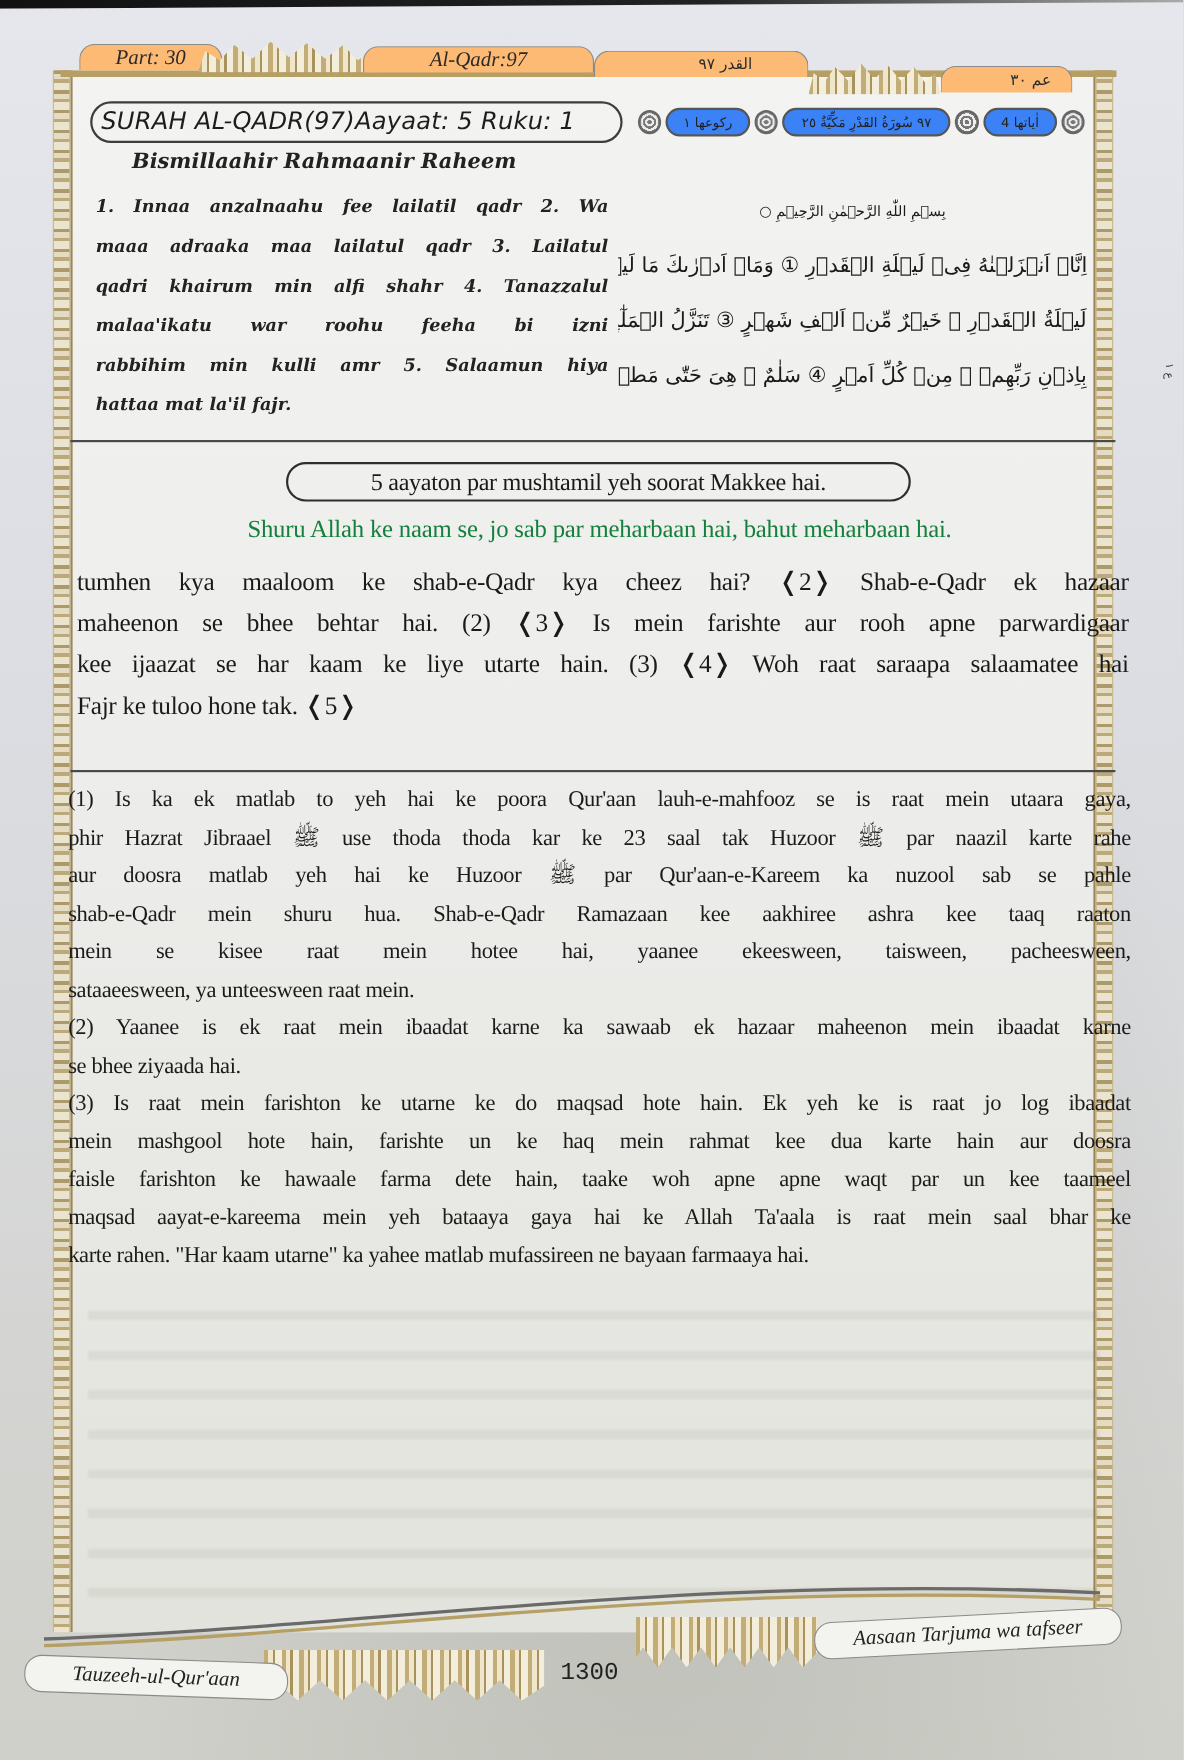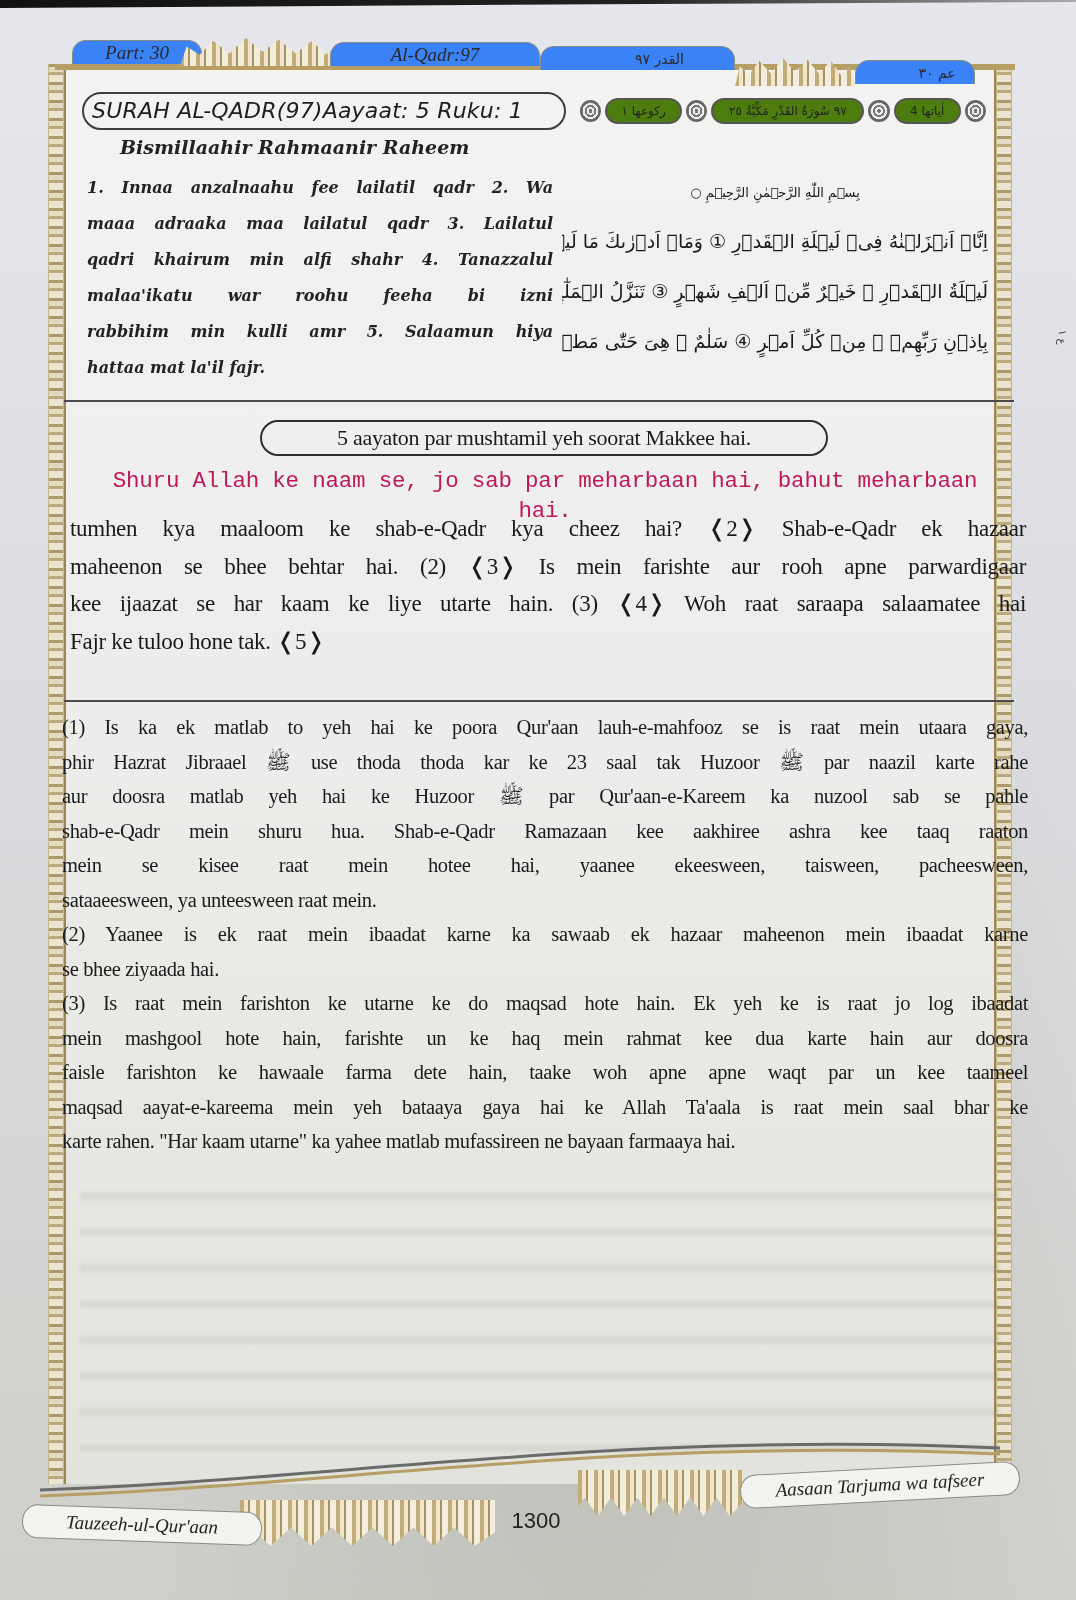--- a/index.html
+++ b/index.html
@@ -47,42 +47,42 @@
   }
   .hdr-ornament {
     position: absolute; height: 28px; top: -2px;
     background-image: repeating-linear-gradient(90deg, #c2ad78 0 4px, #efe6cc 4px 8px, #a8925e 8px 10px, #f3eddc 10px 16px);
     clip-path: polygon(0 100%, 4% 30%, 12% 60%, 20% 10%, 30% 55%, 40% 0, 50% 50%, 60% 5%, 70% 55%, 80% 10%, 88% 60%, 96% 30%, 100% 100%);
   }
   .hdr-label {
     position: absolute; top: 0; height: 24px;
     border: 1px solid #8a8a8a; border-bottom: none;
     border-radius: 14px 14px 0 0;
-    background: #3b82f6;
+    background: #fdba74;
     font-family: "Liberation Serif", serif; font-style: italic;
     font-size: 19px; line-height: 24px; color: #2a2a2a;
     text-align: center;
   }
   .hdr-arabic { font-family: "DejaVu Sans", sans-serif; font-style: normal; font-size: 14px; padding-left: 44px; }
 
   
   .surah-title {
     position: absolute; left: 62px; top: 52px; width: 484px; height: 38px;
     border: 2px solid #3d3d3d; border-radius: 22px;
     font-family: "DejaVu Sans", sans-serif; font-style: italic;
     font-size: 22px; line-height: 34px; padding-left: 8px; color: #1d1d1d;
     letter-spacing: 0.2px; white-space: nowrap;
   }
   .ar-banner {
     position: absolute; left: 560px; top: 56px; width: 406px; height: 30px;
     display: flex; align-items: center; gap: 4px;
   }
   .ar-pill {
     height: 26px; border: 2px solid #555; border-radius: 13px;
-    background: #4d7c0f; display: flex; align-items: center; justify-content: center;
+    background: #3b82f6; display: flex; align-items: center; justify-content: center;
     font-family: "DejaVu Sans", sans-serif; font-size: 12px; color: #222; direction: rtl;
   }
   .ar-knot { width: 22px; height: 22px; border: 2px solid #666; border-radius: 50%;
     background: repeating-radial-gradient(circle, #777 0 2px, #eee 2px 4px); }
 
   .bismillah-en {
     position: absolute; left: 100px; top: 96px; width: 440px;
     font-family: "DejaVu Serif", serif; font-style: italic; font-weight: bold;
     font-size: 19px; color: #222;
   }
@@ -109,21 +109,21 @@
   .rule { position: absolute; height: 2px; background: #4a4a4a; }
 
   .intro-pill {
     position: absolute; left: 240px; top: 380px; width: 568px; height: 36px;
     border: 2px solid #2e2e2e; border-radius: 20px;
     font-family: "Liberation Serif", serif; font-size: 22px; line-height: 32px;
     text-align: center; color: #1a1a1a; letter-spacing: -0.3px;
   }
   .bismillah-ur {
     position: absolute; left: 60px; top: 426px; width: 930px; text-align: center;
-    font-family: Liberation Mono, monospace; font-size: 22.5px; line-height: 30px; color: #be185d;
+    font-family: Liberation Serif, serif; font-size: 22.5px; line-height: 30px; color: #15803d;
     letter-spacing: -0.2px;
   }
   .translation {
     position: absolute; left: 50px; top: 470px; width: 956px;
     font-family: "Liberation Serif", serif; font-size: 23px; line-height: 37.5px;
     color: #1a1a1a; text-align: justify; letter-spacing: -0.3px;
   }
   .translation p { text-align-last: justify; white-space: nowrap; }
   .translation p.last { text-align-last: left; }
 
@@ -147,21 +147,21 @@
   }
   .footer-label {
     position: absolute; height: 34px;
     border: 1px solid #8a8a8a; border-radius: 16px;
     background: #f3f3f0;
     font-family: "Liberation Serif", serif; font-style: italic; font-size: 19px; line-height: 32px;
     color: #222; text-align: center;
   }
   .page-number {
     position: absolute; left: 506px; top: 1508px; width: 60px;
-    font-family: Liberation Sans, sans-serif; font-size: 22px; color: #222; text-align: center;
+    font-family: Liberation Mono, monospace; font-size: 22px; color: #222; text-align: center;
   }
   .foot-orn {
     position: absolute; height: 46px;
     background-image: repeating-linear-gradient(90deg, #c2ad78 0 4px, #efe6cc 4px 8px, #a8925e 8px 10px, #f3eddc 10px 16px);
     clip-path: polygon(0 0, 100% 0, 100% 70%, 92% 100%, 84% 60%, 76% 100%, 68% 60%, 60% 100%, 52% 60%, 44% 100%, 36% 60%, 28% 100%, 20% 60%, 12% 100%, 4% 60%, 0 80%);
   }
 </style>
 </head>
 <body>
 

